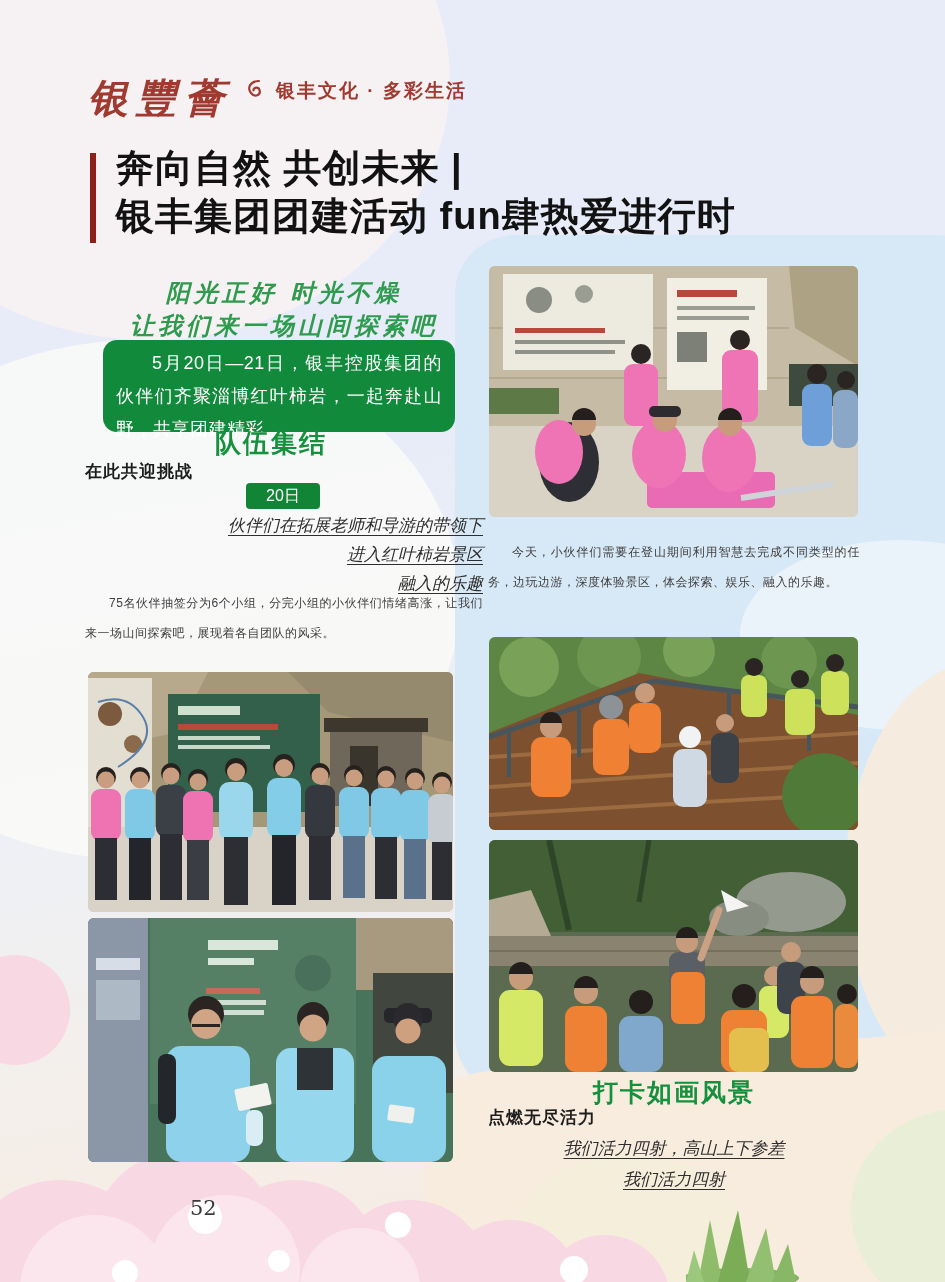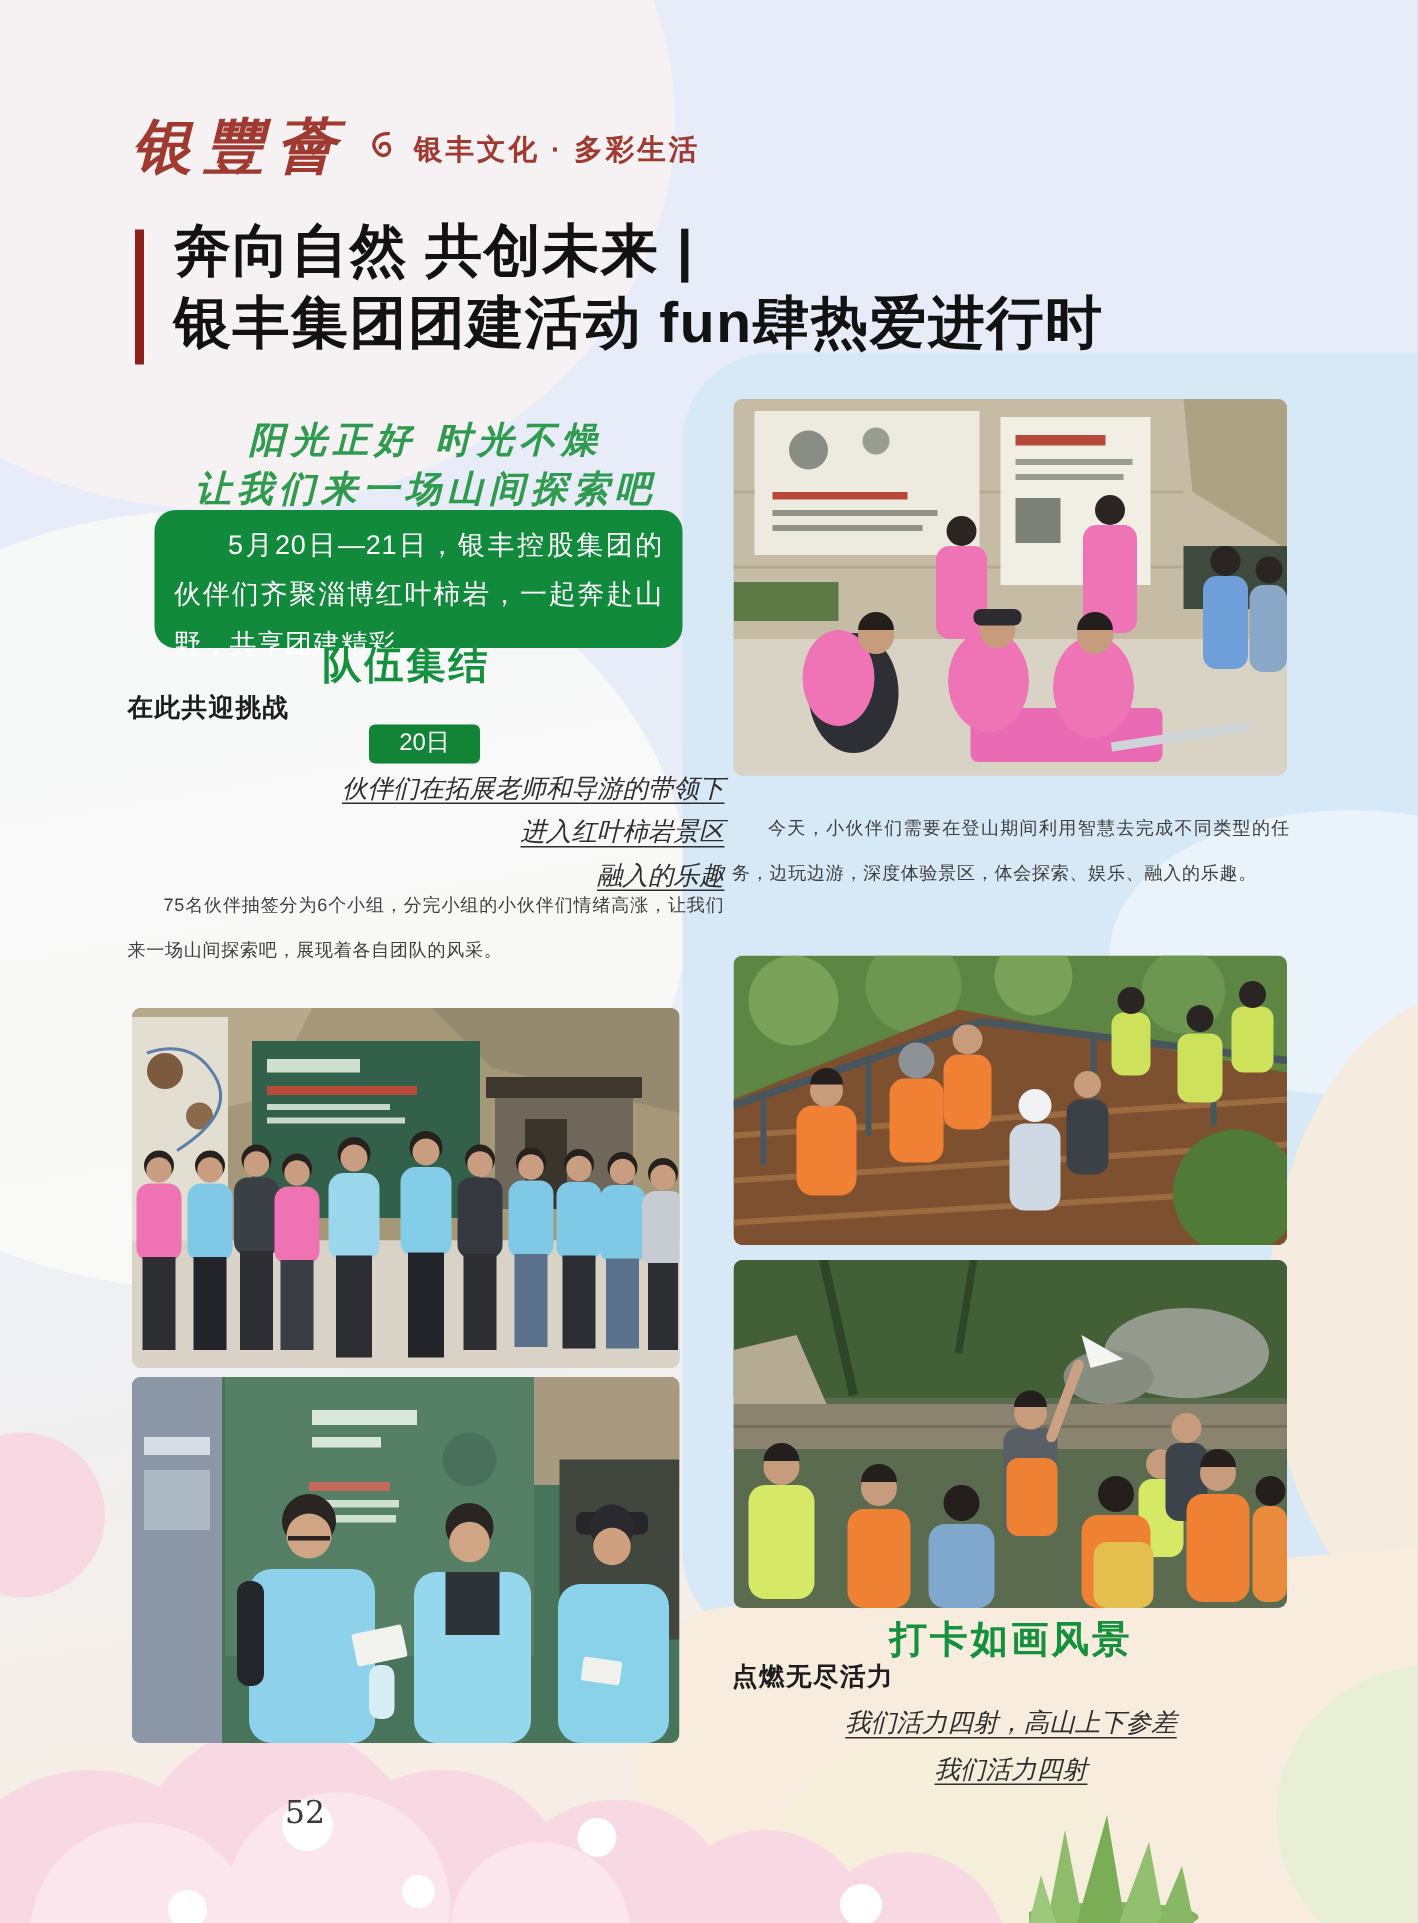--- a/index.html
+++ b/index.html
@@ -13,21 +13,21 @@
   #cloudR{left:740px;top:540px;width:320px;height:190px;border-radius:50%;background:#eaf3fa;}
   #creamRE{left:845px;top:660px;width:280px;height:440px;border-radius:50%;background:#f5ebdf;}
   #creamBR{left:430px;top:1048px;width:660px;height:380px;background:#f8ecde;border-radius:70px;transform:rotate(-5deg);}
   #paleGreenR{left:850px;top:1110px;width:230px;height:210px;background:#e9efd7;border-radius:50%;transform:rotate(15deg);}
   #yellowBlob{left:515px;top:1155px;width:230px;height:170px;background:#f5eedb;border-radius:50%;}
   .pc{position:absolute;border-radius:50%;background:#f8d8e3;z-index:1;}
   .pch{position:absolute;border-radius:50%;background:#fbe6ed;z-index:1;}
   .pdot{position:absolute;border-radius:50%;background:#ffffff;z-index:1;}
   .grass{position:absolute;left:686px;top:1210px;width:115px;height:72px;z-index:1;}
 
-  .header{position:absolute;left:88px;top:78px;display:flex;align-items:flex-end;gap:12px;z-index:2;}
+  .header{position:absolute;left:88px;top:78px;display:flex;gap:12px;z-index:2;}
   .logo{font-family:"DejaVu Serif",serif;font-style:italic;font-weight:bold;font-size:40px;
     letter-spacing:8px;color:#a03a30;line-height:1;}
   .swirl{display:inline-block;padding-bottom:3px;}
   .tagline{font-size:19px;font-weight:bold;letter-spacing:2px;color:#a03a30;padding-bottom:5px;}
 
   .title-bar{position:absolute;left:90px;top:153px;width:6px;height:90px;background:#8e201c;z-index:2;}
   .title{position:absolute;left:116px;top:144px;width:740px;margin:0;z-index:2;
     font-size:38px;line-height:48px;font-weight:bold;color:#121212;letter-spacing:1px;}
   .tline{display:block;}
 

